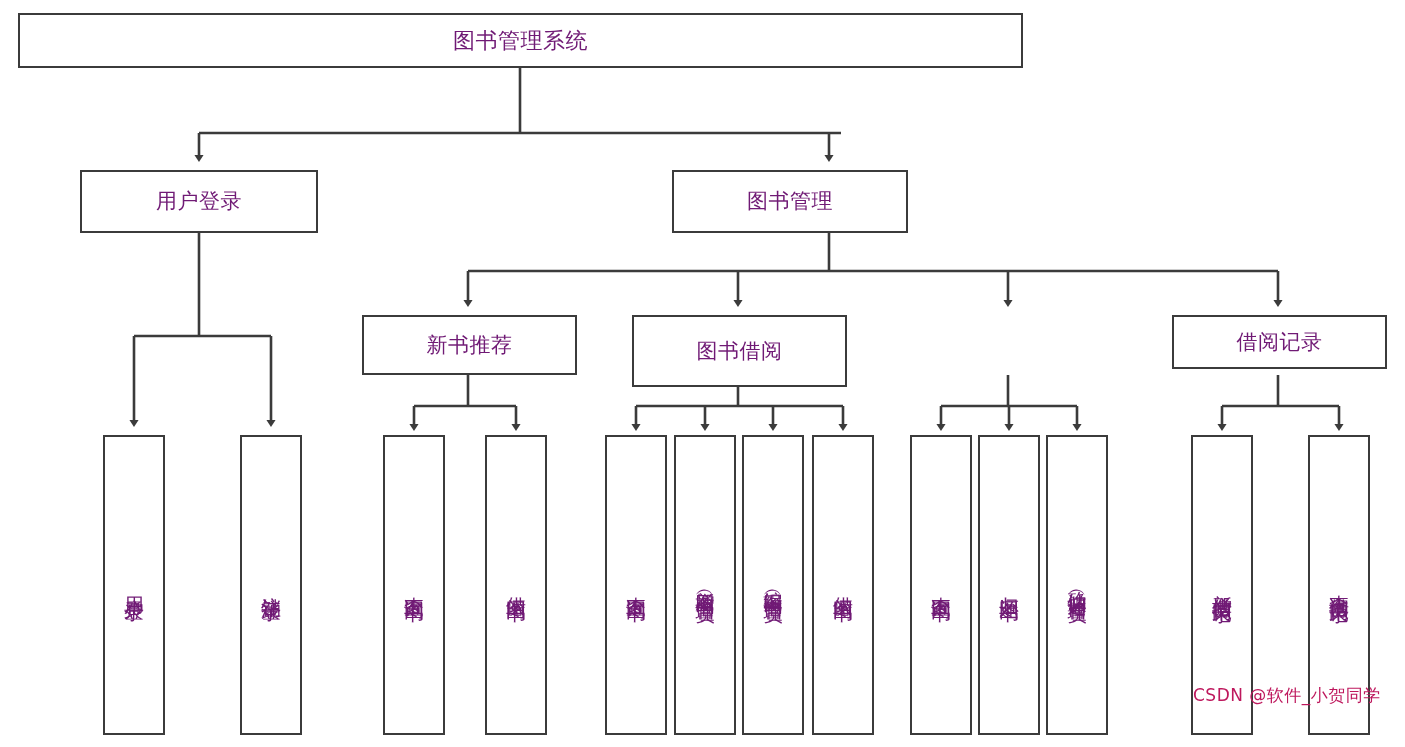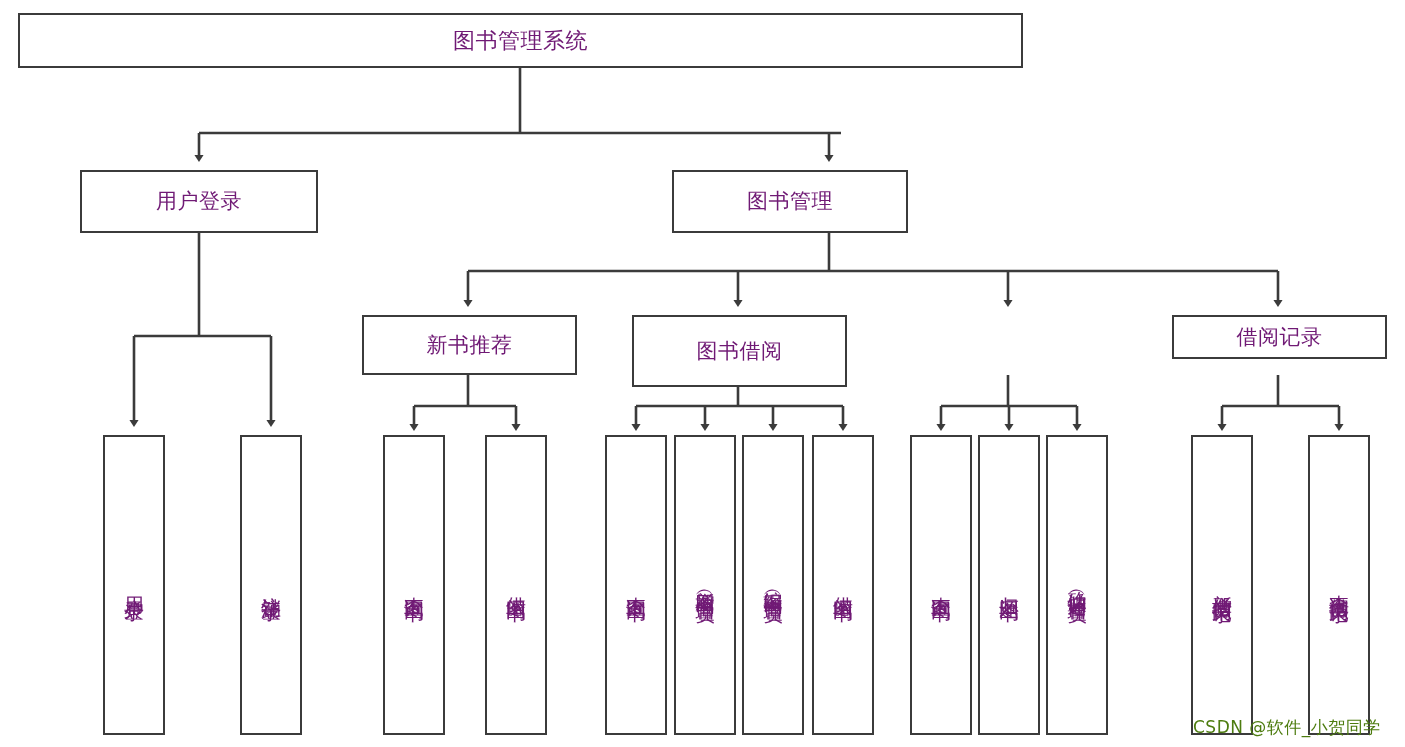--- a/index.html
+++ b/index.html
@@ -64,23 +64,23 @@
     letter-spacing: 2px;
     white-space: normal;
     max-height: 100%;
   }
   .node.vert.tall .node-label {
     font-size: 19px;
   }
   #watermark {
     position: absolute;
     left: 1193px;
-    top: 716px;
+    top: 684px;
     font-size: 17px;
-    color: #4d7c0f;
+    color: #be185d;
     letter-spacing: 0.5px;
     white-space: pre;
     pointer-events: none;
   }
 </style>
 </head>
 <body>
 
 <div id="diagram-root">
 
@@ -148,21 +148,21 @@
 
   <div class="node horiz" style="left:362px; top:315px; width:215px; height:60px;">
     <span class="node-label">新书推荐</span>
   </div>
 
   <div class="node horiz" style="left:632px; top:315px; width:215px; height:72px;">
     <span class="node-label">图书借阅</span>
   </div>
 
 
-  <div class="node horiz" style="left:1172px; top:315px; width:215px; height:44px;">
+  <div class="node horiz" style="left:1172px; top:315px; width:215px; height:54px;">
     <span class="node-label">借阅记录</span>
   </div>
 
   <div class="node vert" style="left:103px; top:435px; width:62px; height:300px;">
     <span class="node-label">用户登录</span>
   </div>
 
   <div class="node vert" style="left:240px; top:435px; width:62px; height:300px;">
     <span class="node-label">注销登录</span>
   </div>

